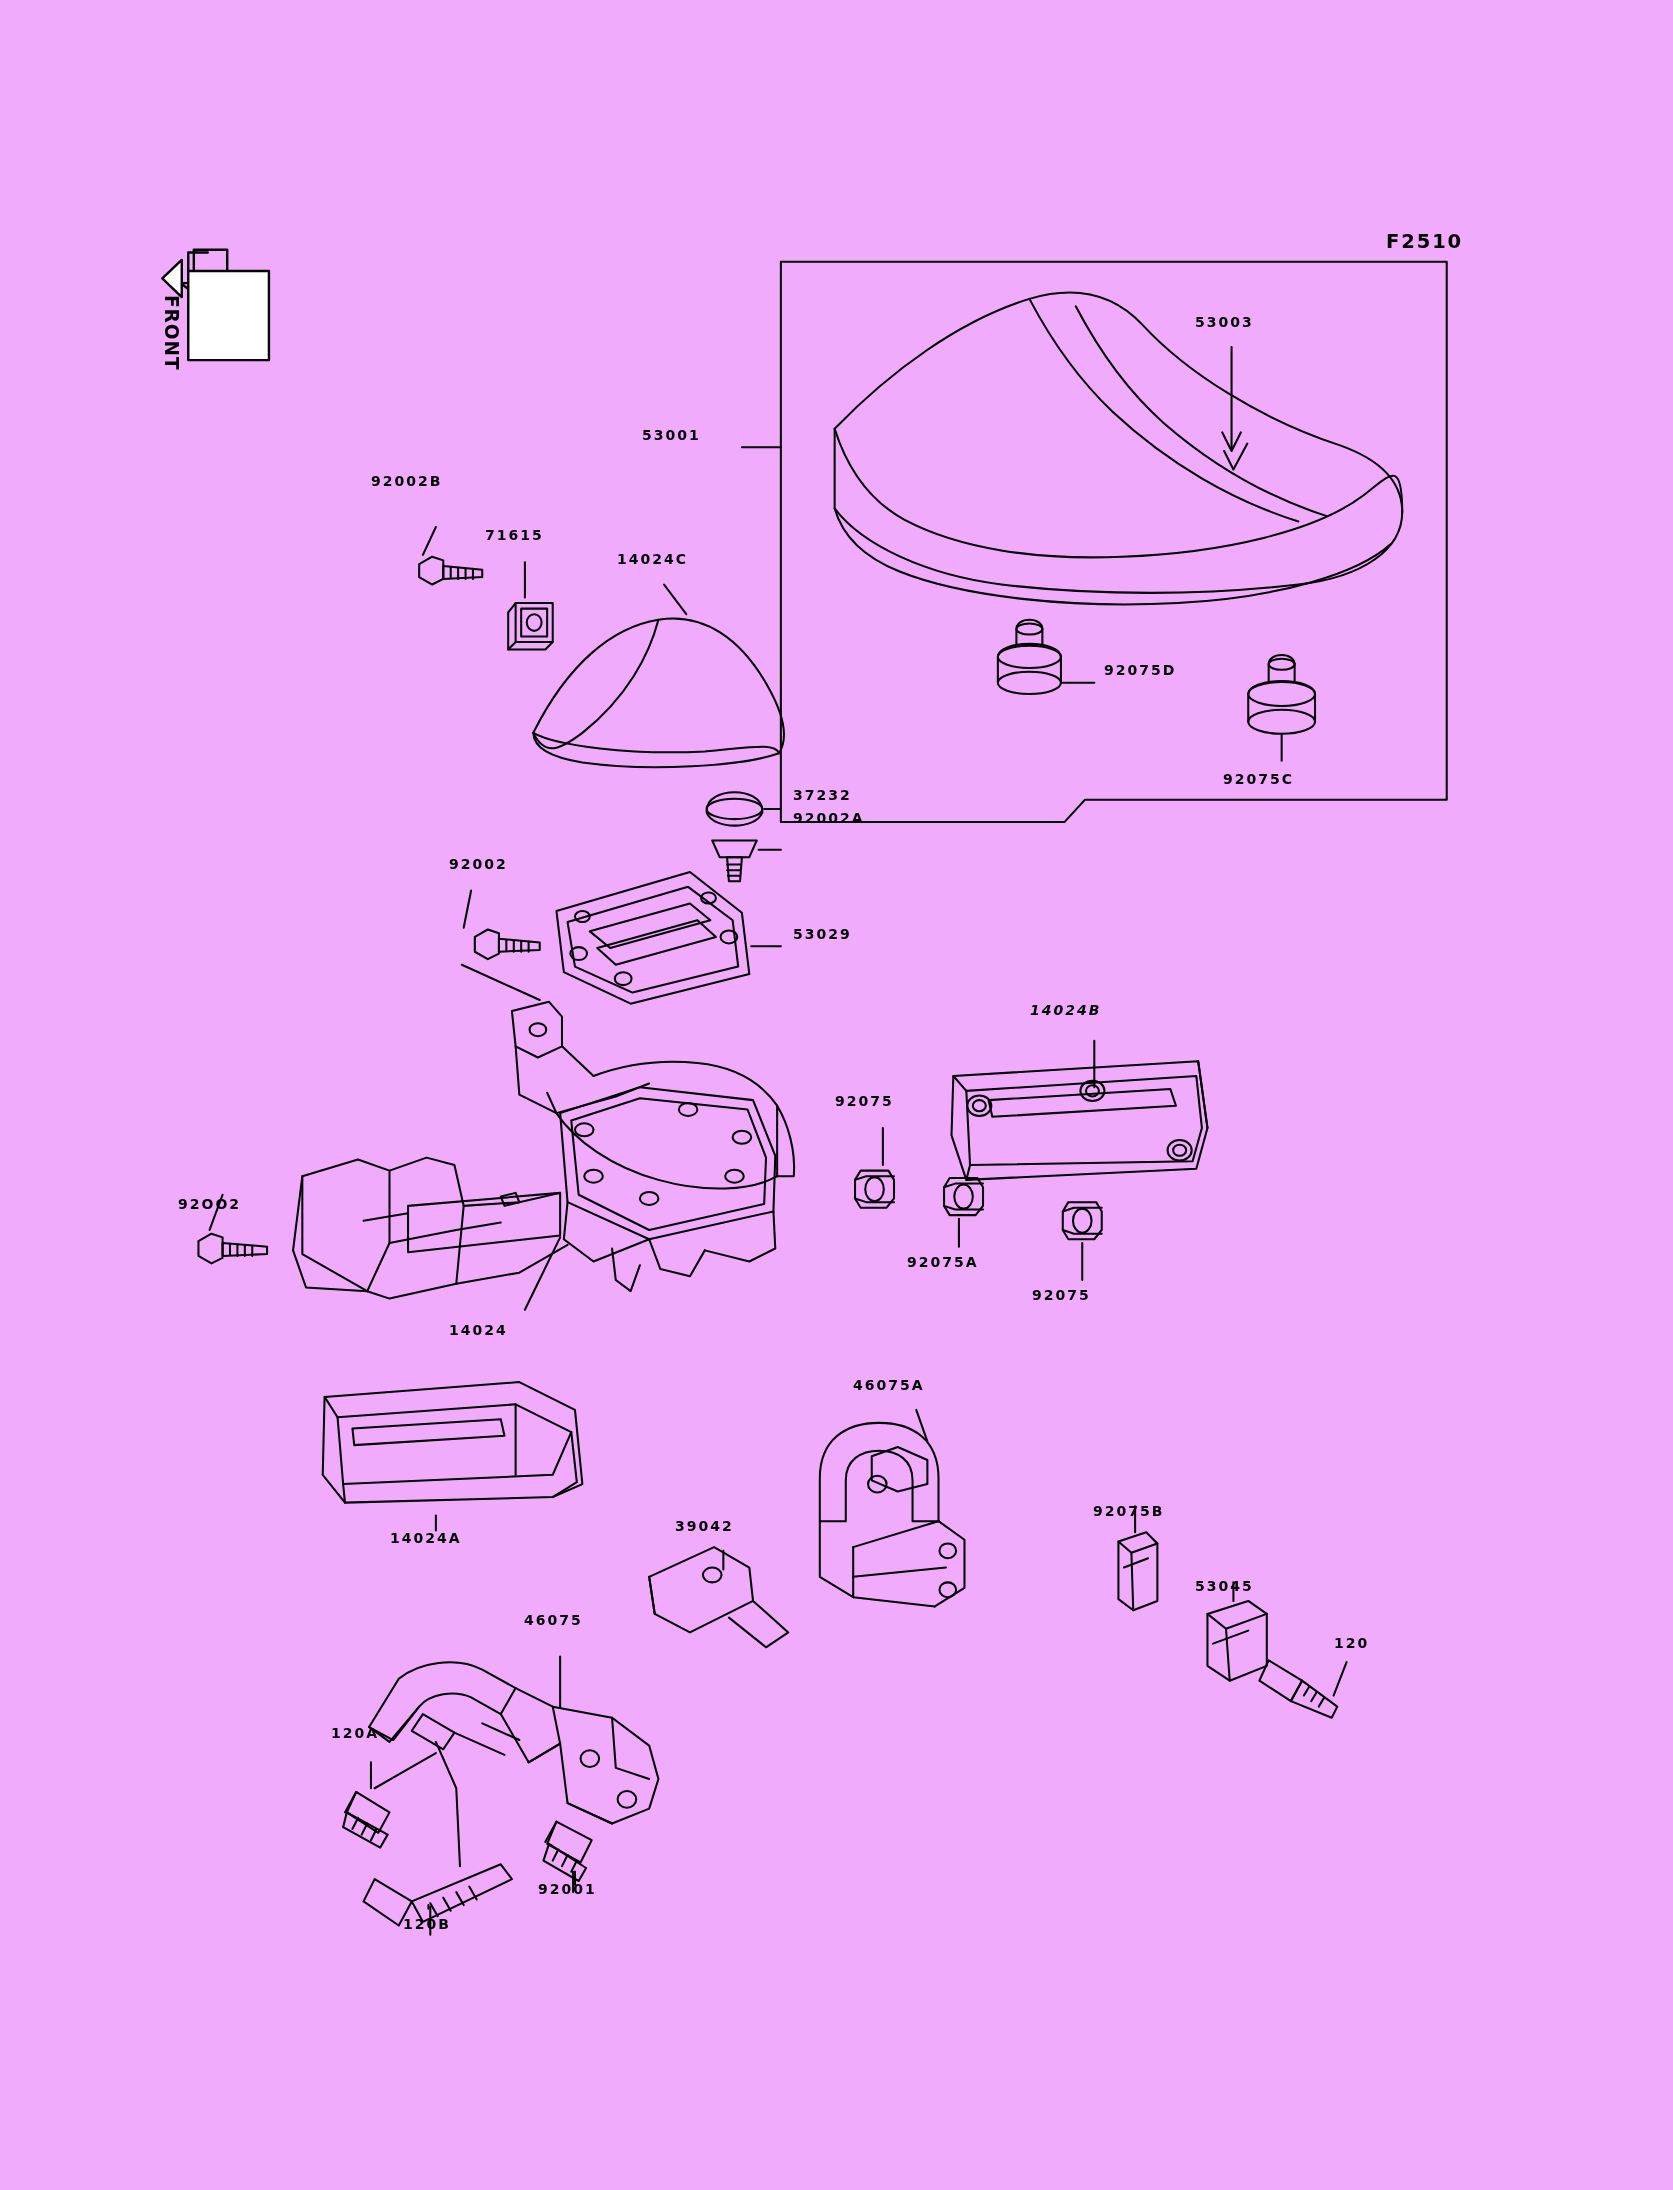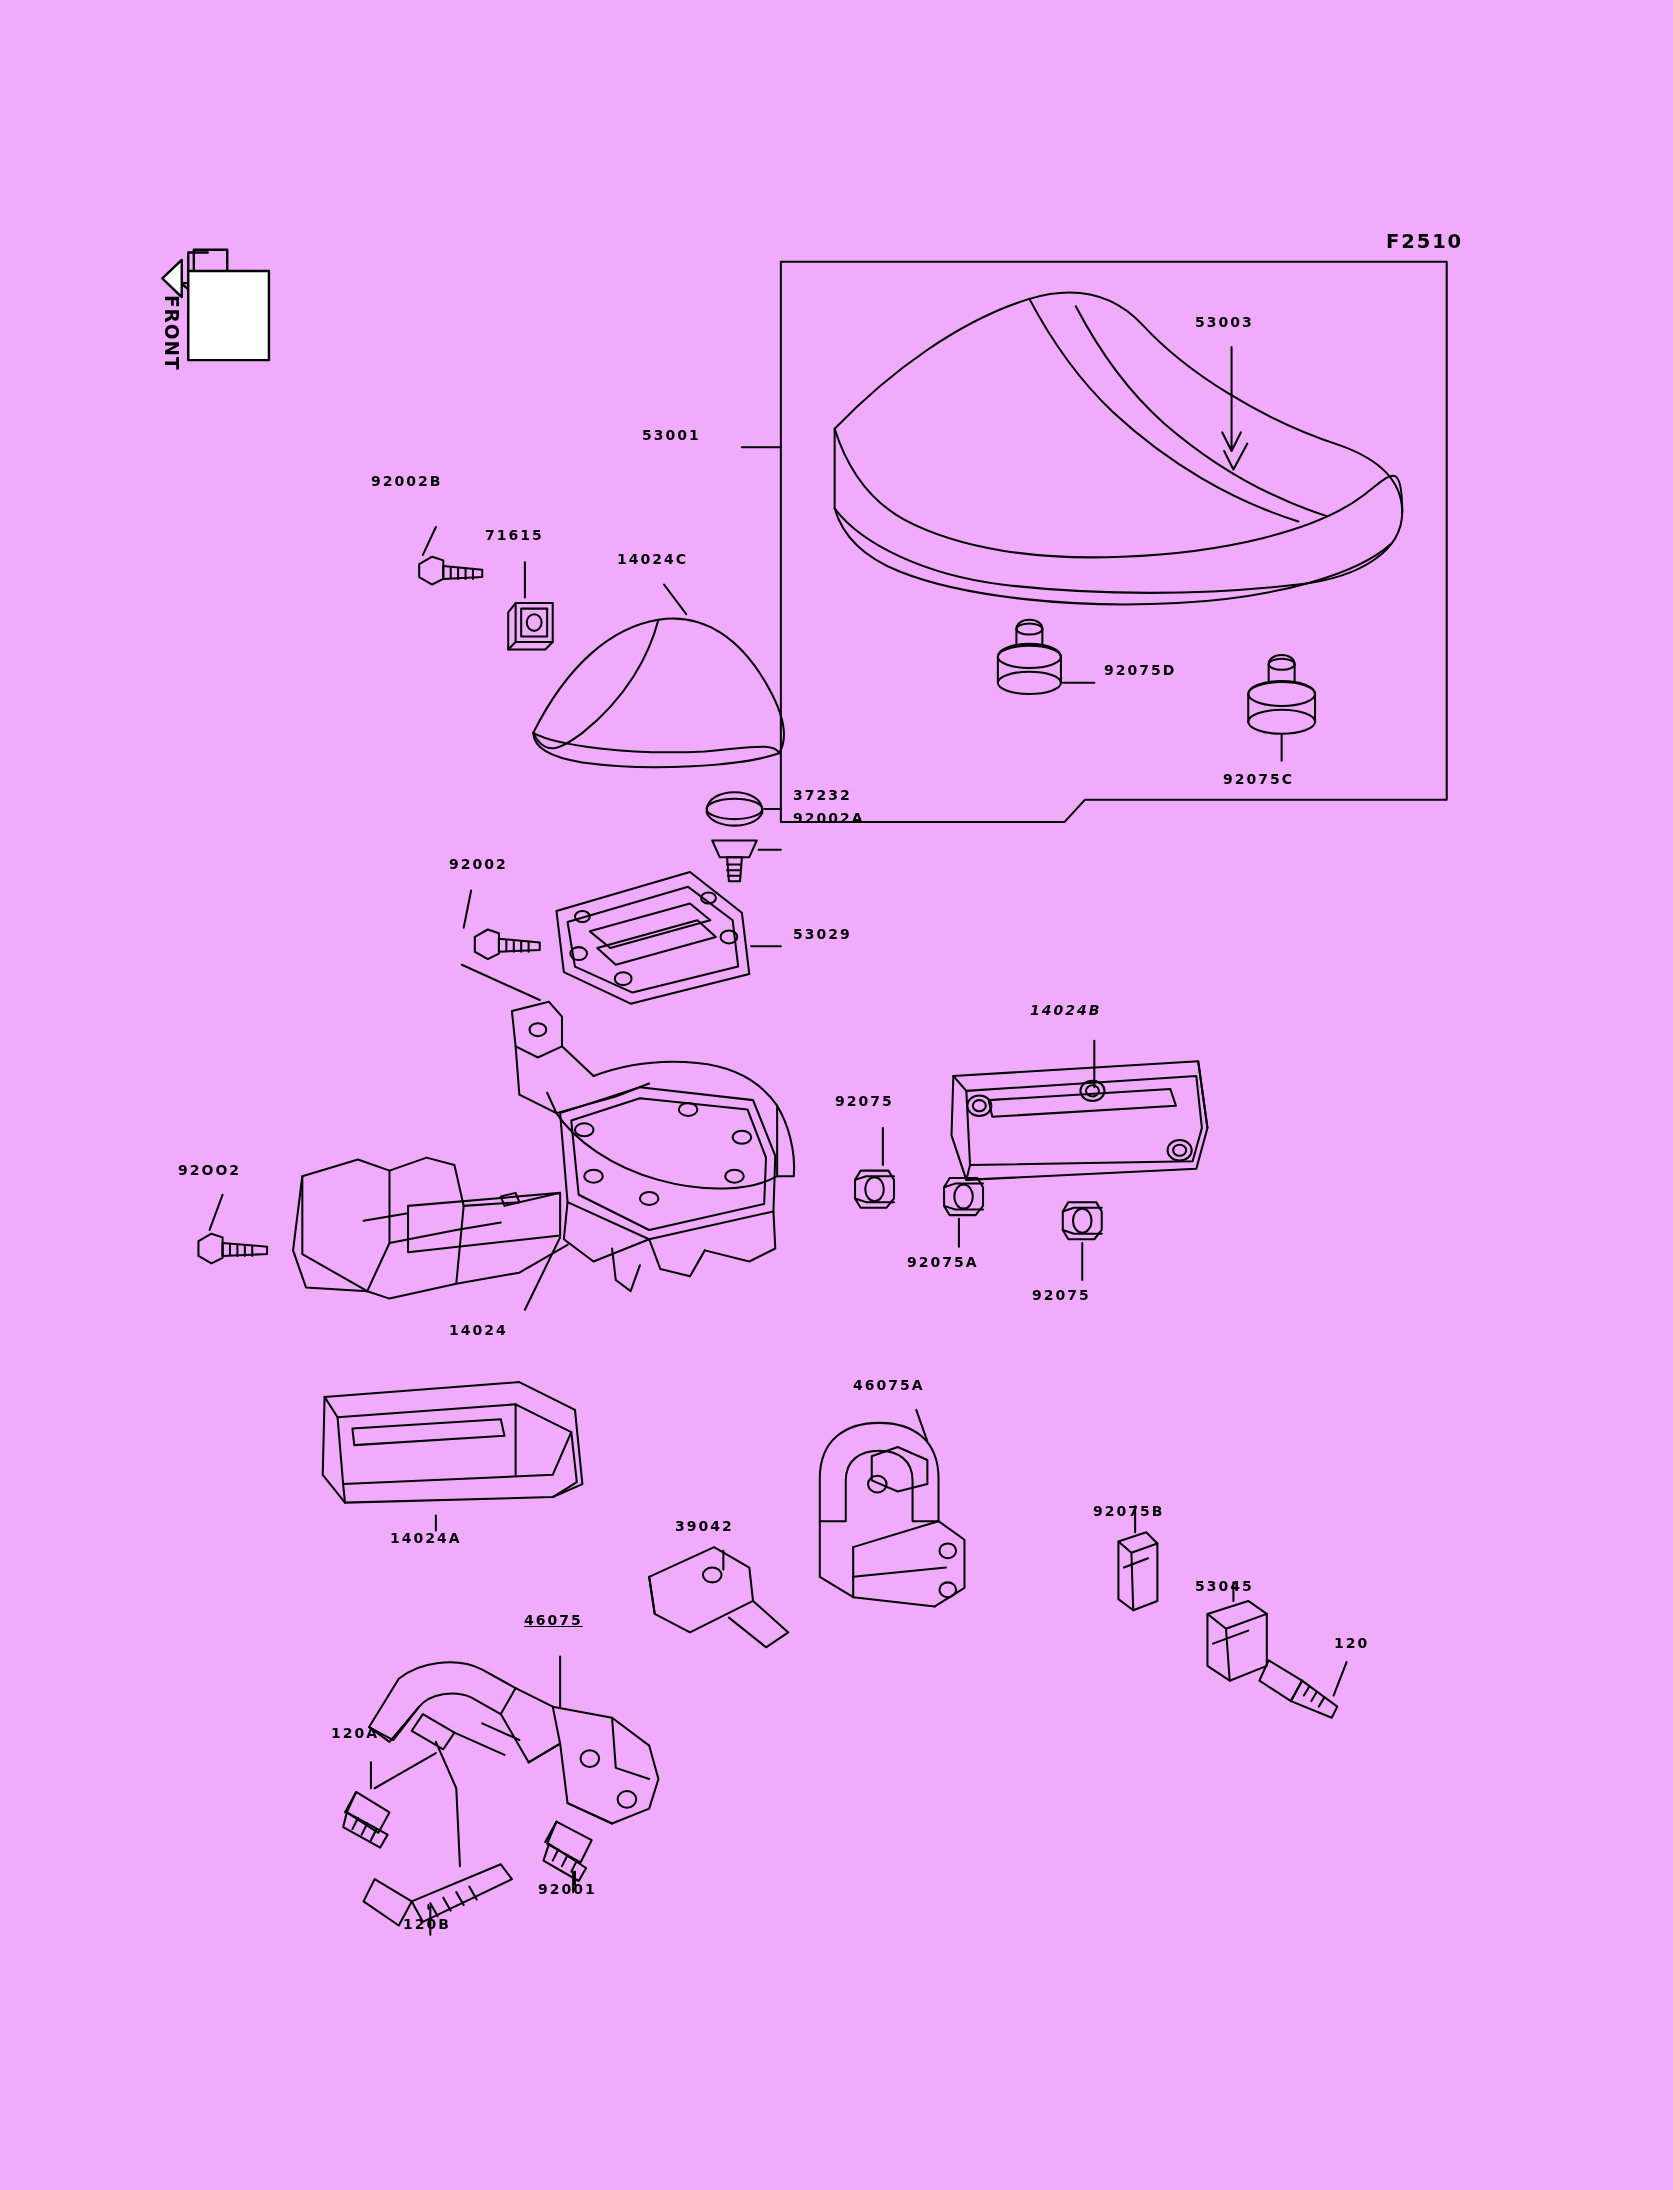--- a/index.html
+++ b/index.html
@@ -369,30 +369,30 @@
   <div class="lbl" style="left:485px;  top:527px;">71615</div>
   <div class="lbl" style="left:617px;  top:551px;">14024C</div>
   <div class="lbl" style="left:1104px; top:662px;">92075D</div>
   <div class="lbl" style="left:1223px; top:771px;">92075C</div>
   <div class="lbl" style="left:793px;  top:787px;">37232</div>
   <div class="lbl" style="left:793px;  top:810px;">92002A</div>
   <div class="lbl" style="left:449px;  top:856px;">92002</div>
   <div class="lbl" style="left:793px;  top:926px;">53029</div>
   <div class="lbl" style="left:1030px; top:1002px;font-style:italic;">14024B</div>
   <div class="lbl" style="left:835px;  top:1093px;">92075</div>
-  <div class="lbl" style="left:178px;  top:1162px;text-align:right;">92OO2</div>
+  <div class="lbl" style="left:178px;  top:1196px;text-align:right;">92OO2</div>
   <div class="lbl" style="left:907px;  top:1254px;">92075A</div>
   <div class="lbl" style="left:1032px; top:1287px;">92075</div>
   <div class="lbl" style="left:449px;  top:1322px;">14024</div>
   <div class="lbl" style="left:853px;  top:1377px;">46075A</div>
   <div class="lbl" style="left:390px;  top:1530px;">14024A</div>
   <div class="lbl" style="left:675px;  top:1518px;">39042</div>
   <div class="lbl" style="left:1093px; top:1503px;">92075B</div>
   <div class="lbl" style="left:1195px; top:1578px;">53045</div>
-  <div class="lbl" style="left:524px;  top:1612px;text-decoration:underline;">46075</div>
+  <div class="lbl" style="left:524px;  top:1612px;">46075</div>
   <div class="lbl" style="left:1334px; top:1635px;">120</div>
   <div class="lbl" style="left:331px;  top:1725px;">120A</div>
   <div class="lbl" style="left:403px;  top:1916px;">120B</div>
   <div class="lbl" style="left:538px;  top:1881px;">92001</div>
 
   <div class="front-text">FRONT</div>
 
 </div>
 
 

